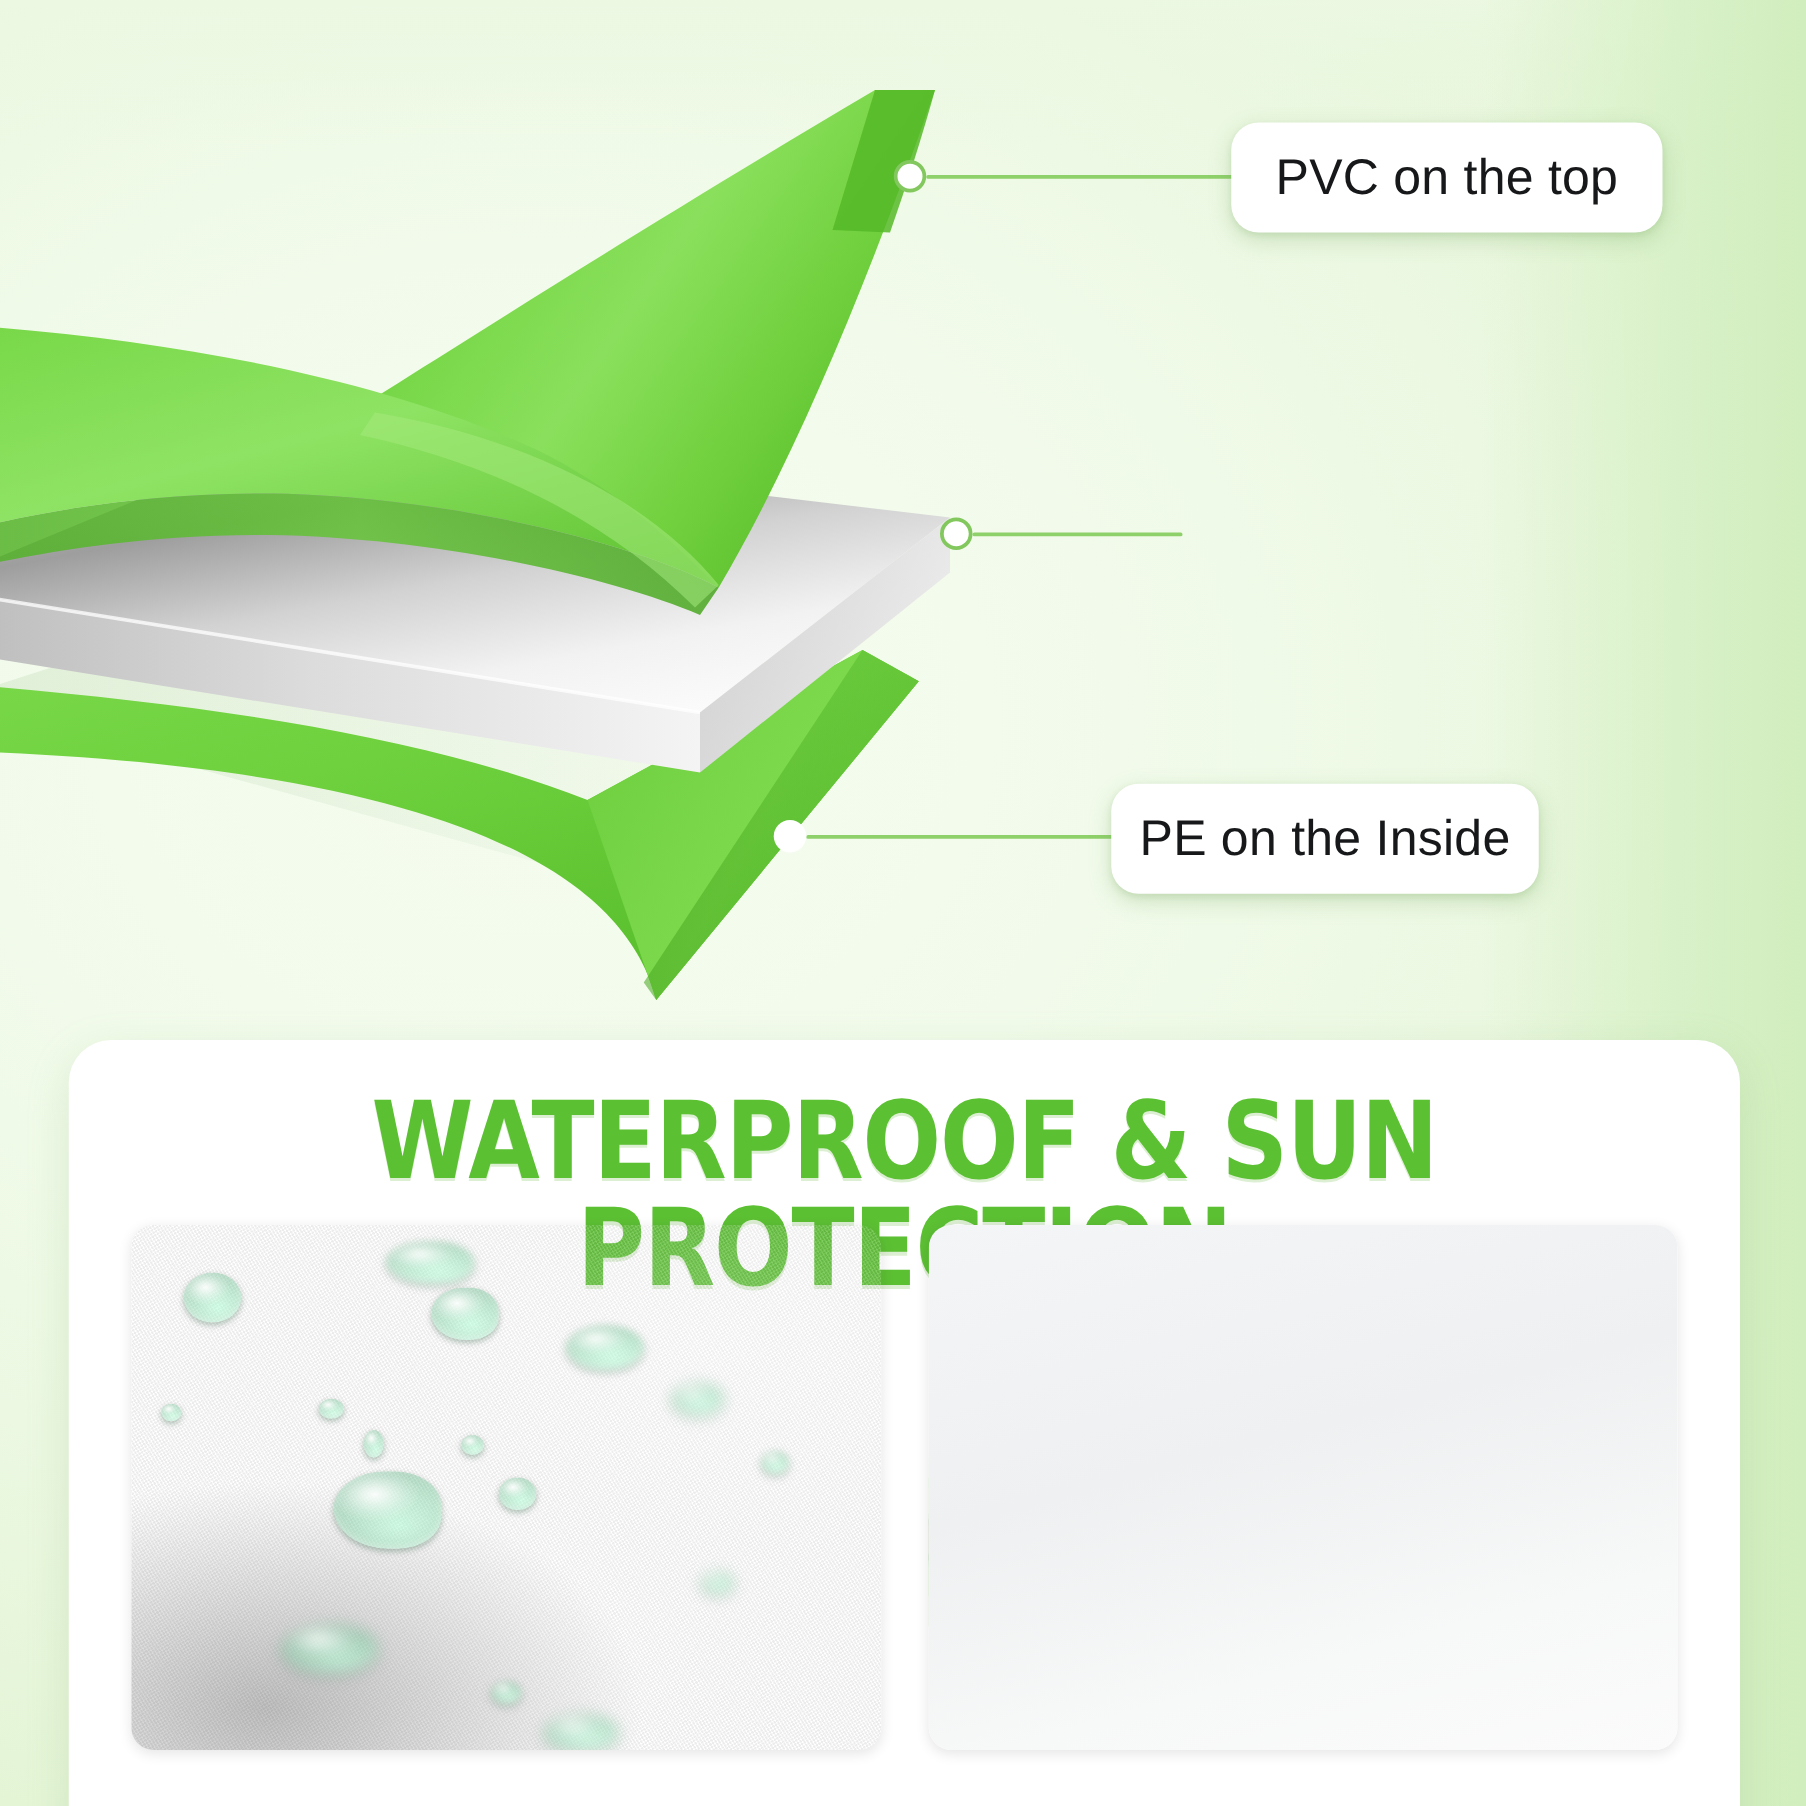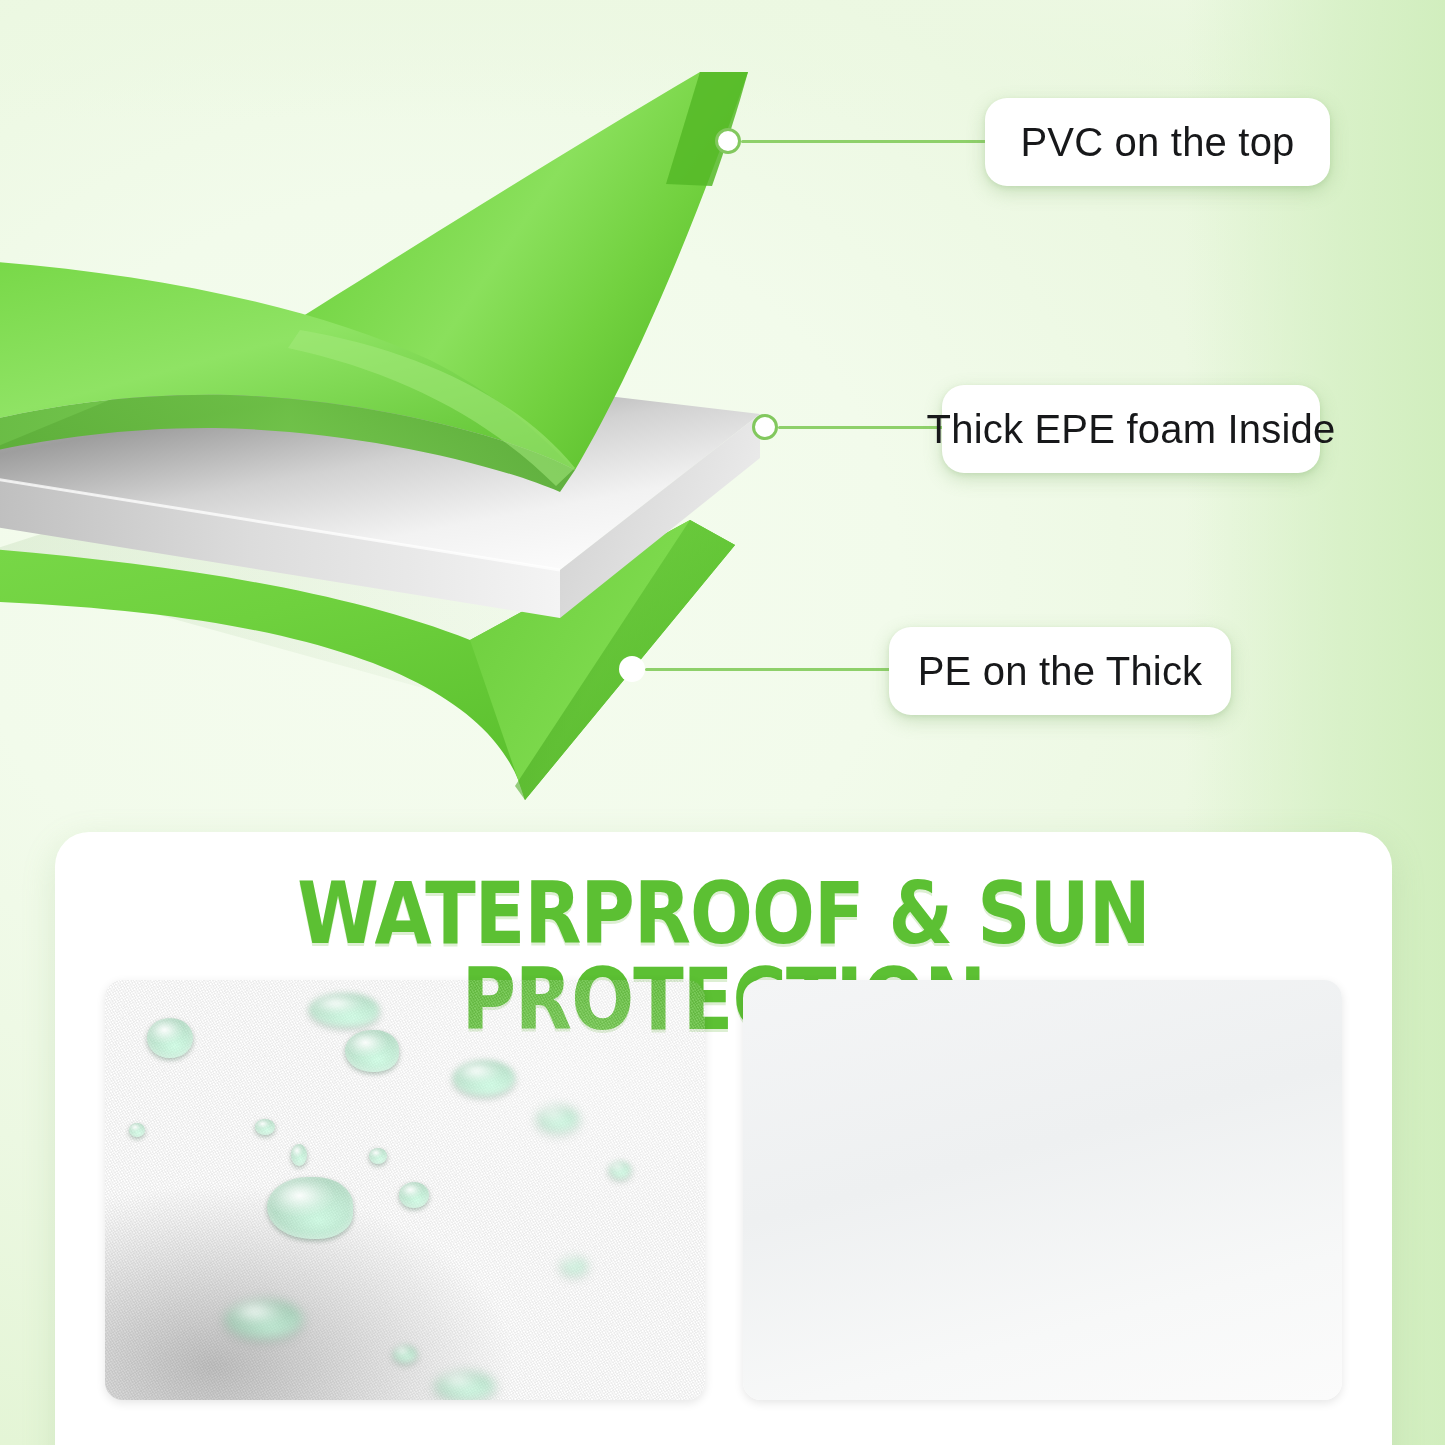--- a/index.html
+++ b/index.html
@@ -299,26 +299,23 @@
   <div class="leader" style="left:778px; top:426px; width:168px;"></div>
   <div class="node-ring" style="left:752px; top:414px;"></div>
 
   <div class="leader" style="left:645px; top:668px; width:258px;"></div>
   <div class="node-dot" style="left:619px; top:656px;"></div>
 
   <div class="pill" style="left:985px; top:98px; width:345px; height:88px;">
     <span>PVC on the top</span>
   </div>
 
-  <div class="pill" style="left:942px; top:385px; width:378px; height:88px;">
-    <span>Thick EPE foam Inside</span>
-  </div>
 
   <div class="pill" style="left:889px; top:627px; width:342px; height:88px;">
-    <span>PE on the Thick</span>
+    <span>PE on the Inside</span>
   </div>
 
   <div class="card">
 
     <div class="card-title">WATERPROOF &amp; SUN PROTECTION</div>
 
     <div class="photos">
 
       <div class="photo">
         <div class="fabric"></div>

